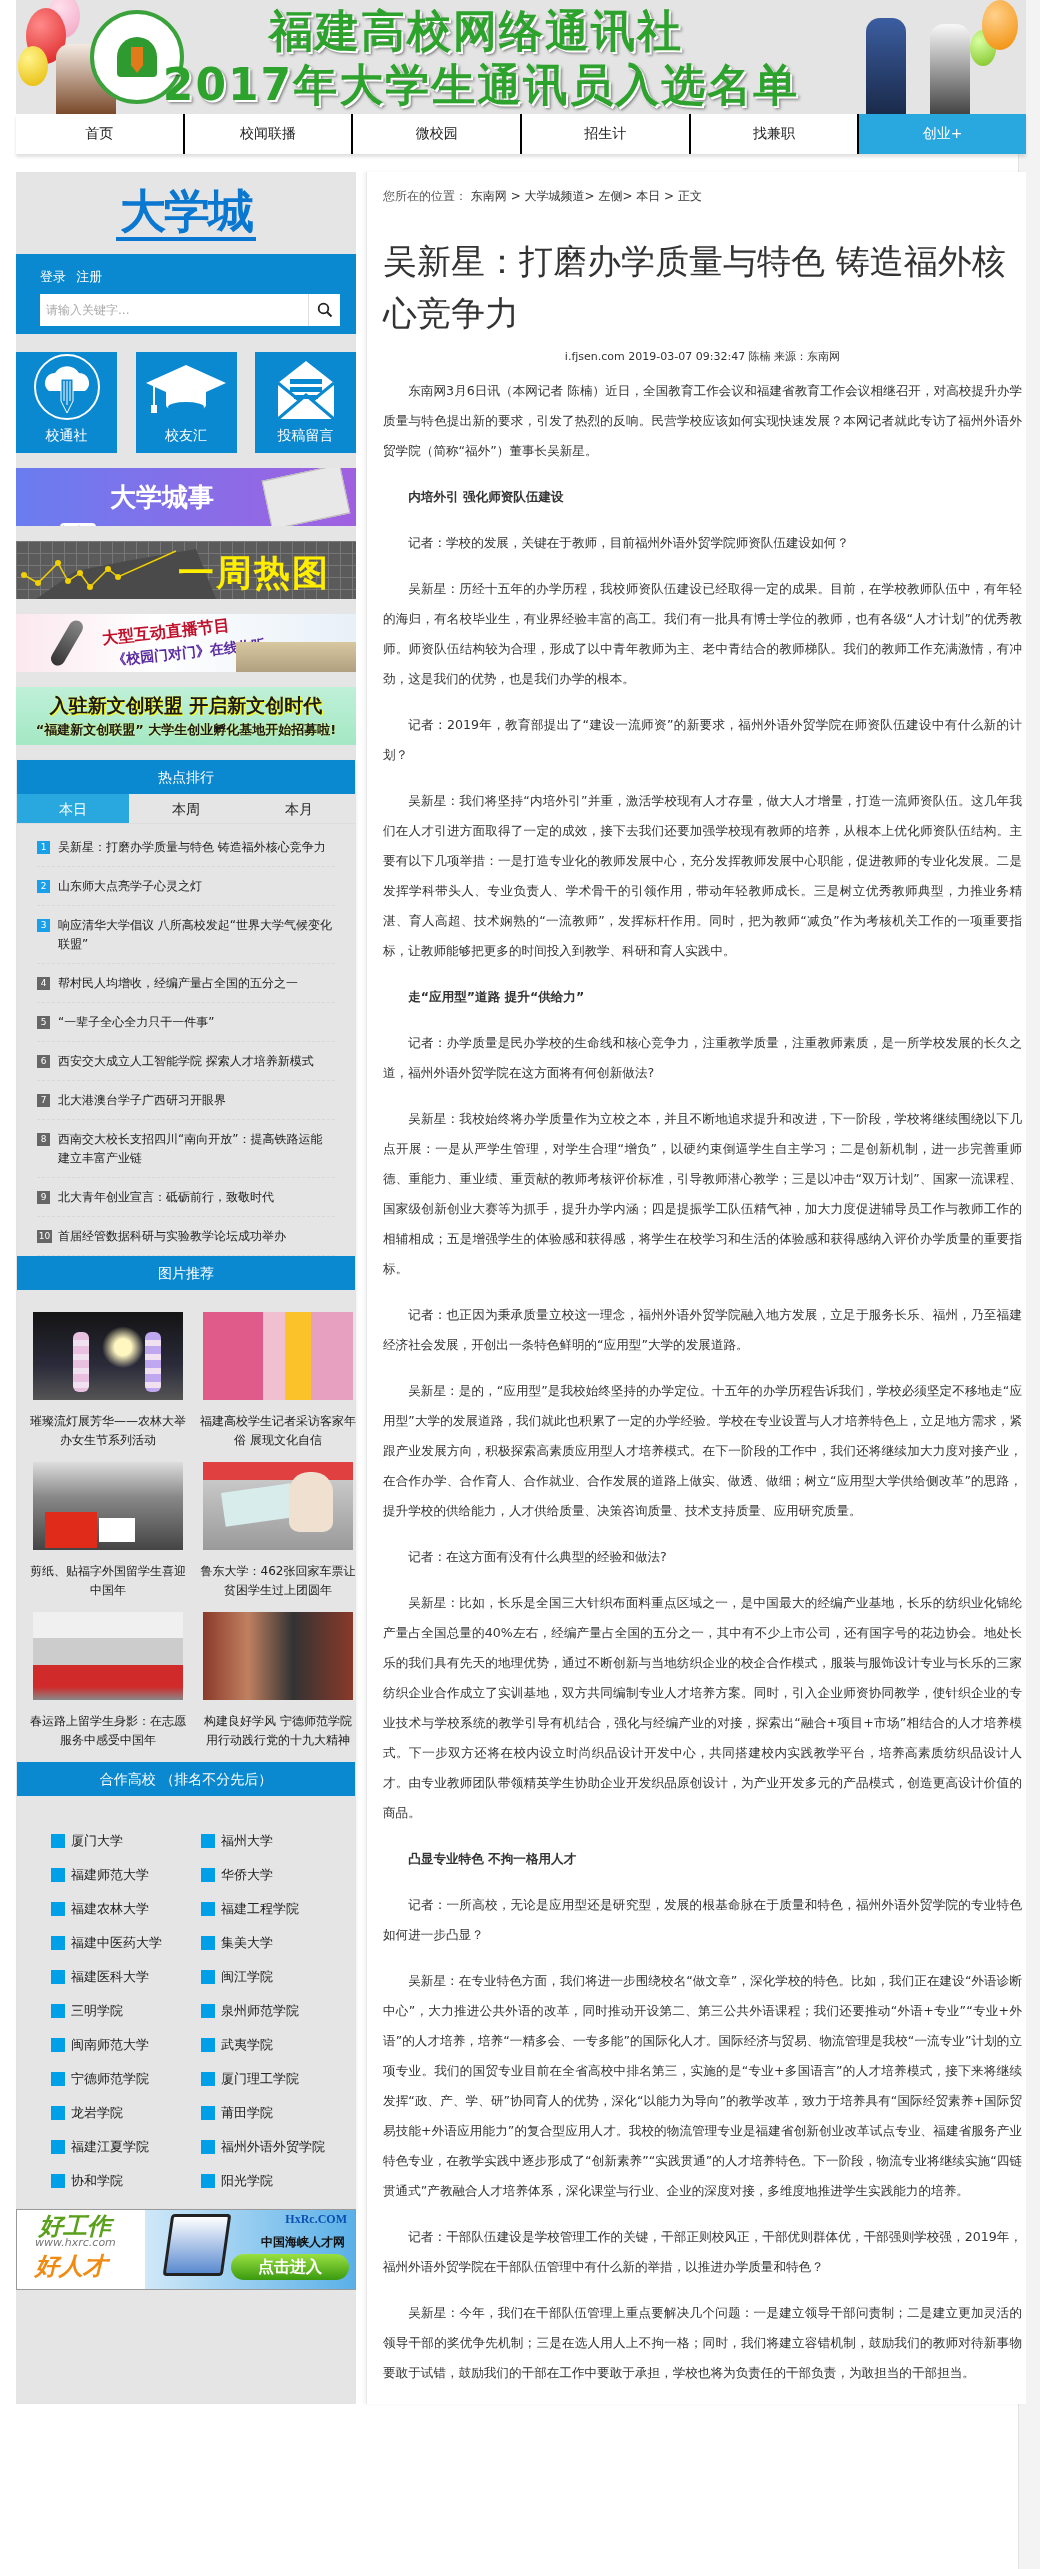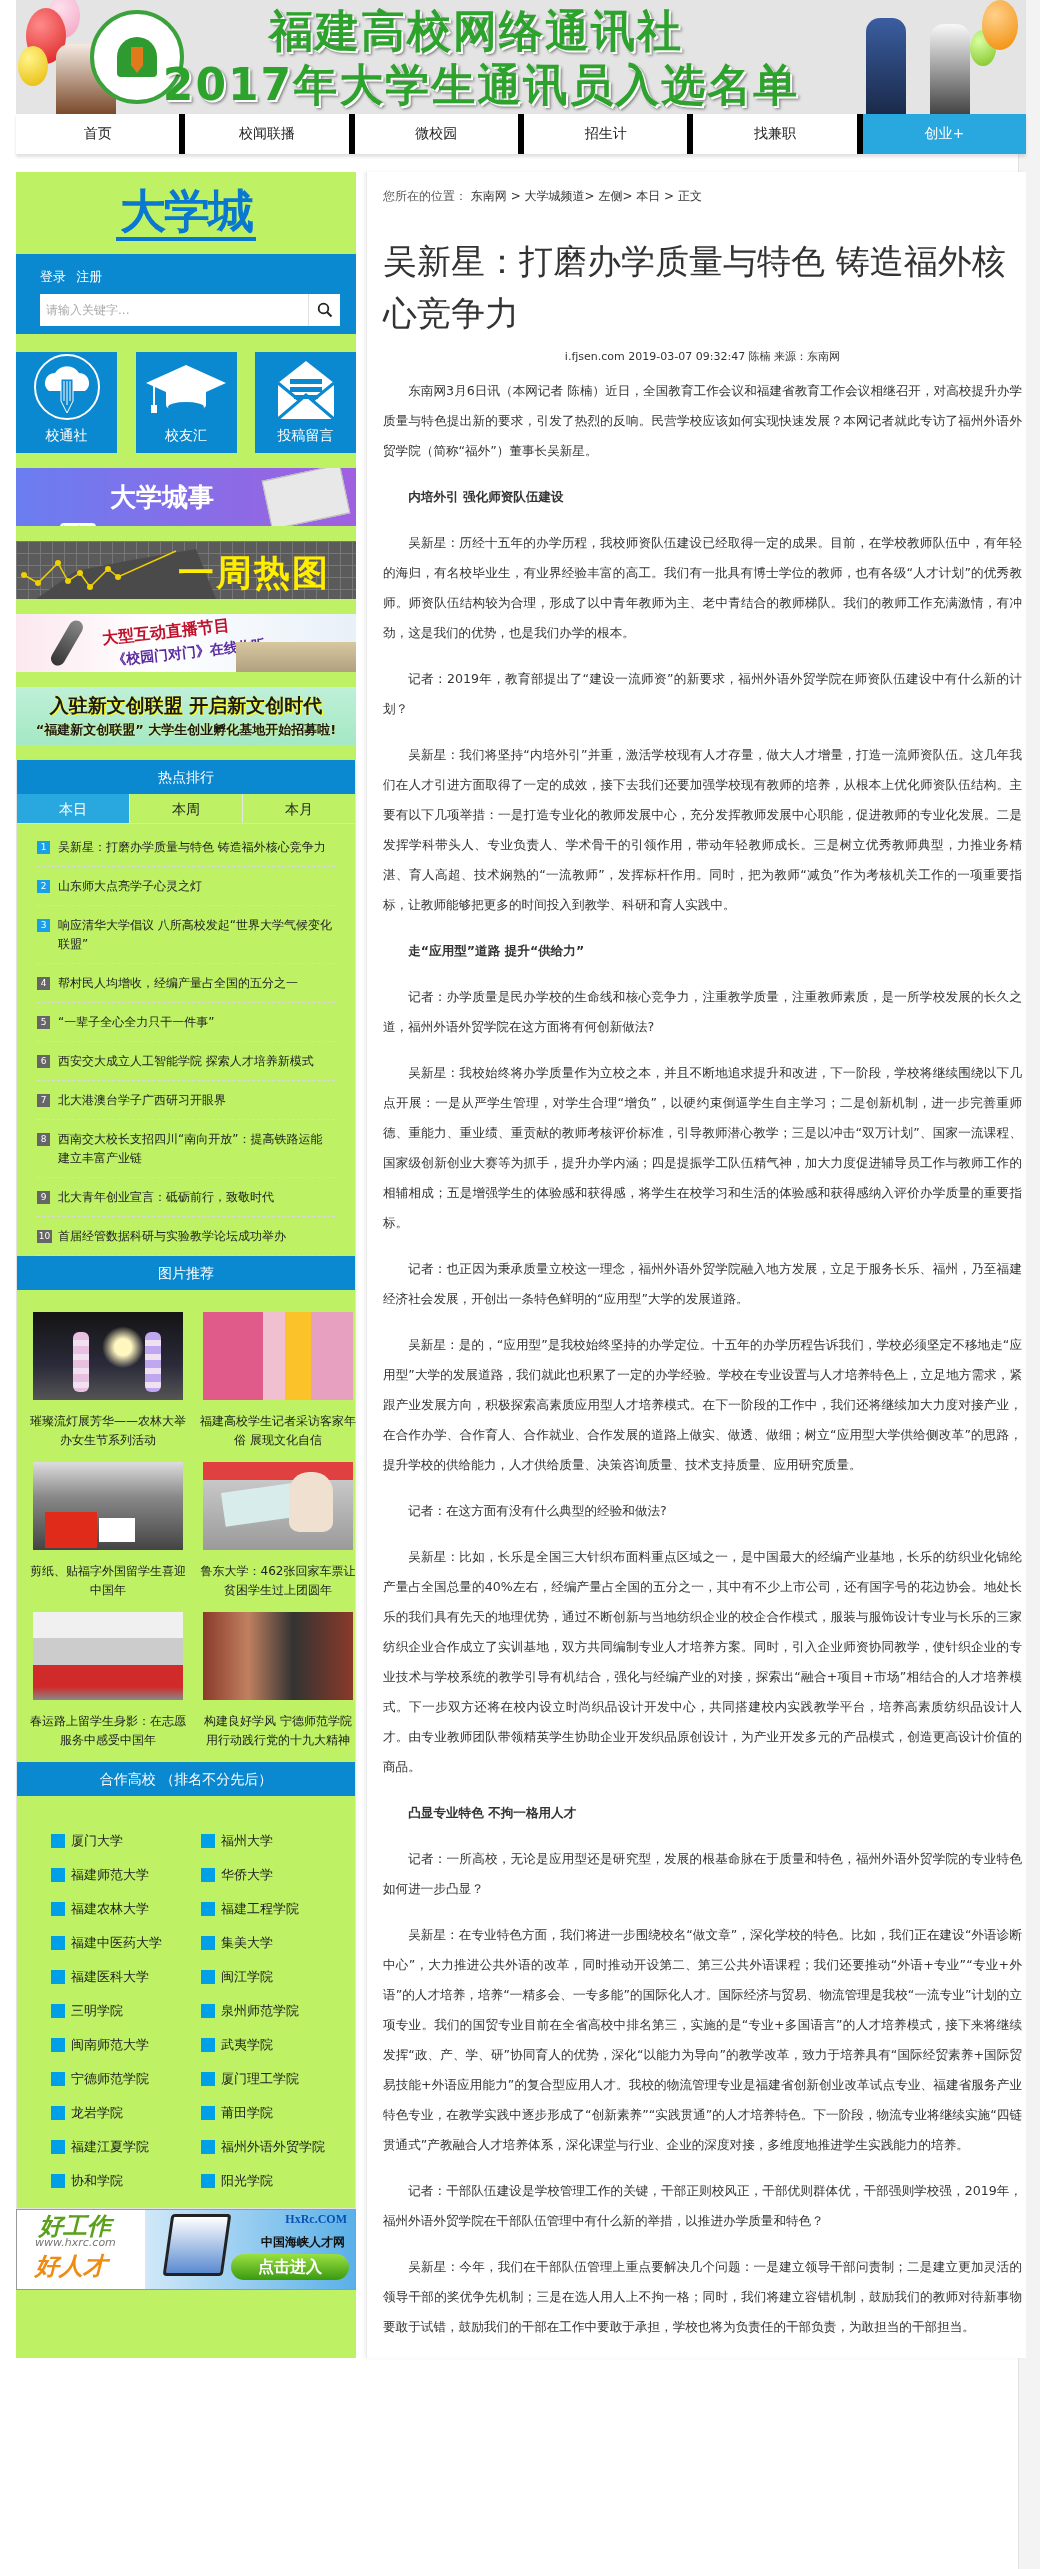--- a/index.html
+++ b/index.html
@@ -22,26 +22,26 @@
   .banner .p3 { right: 56px; width: 40px; height: 90px; background: linear-gradient(#f8f8f8, #444); }
   .banner .logo-circle { position: absolute; left: 74px; top: 10px; width: 94px; height: 94px; border-radius: 50%; border: 4px solid #3aa23a; background: #fff; display: flex; align-items: center; justify-content: center; }
   .banner .logo-circle .inner { width: 40px; height: 40px; background: #2f9a2f; border-radius: 50% 50% 10% 10%; position: relative; }
   .banner .logo-circle .inner::after { content: ""; position: absolute; left: 14px; top: 10px; width: 12px; height: 26px; background: #e07a1a; clip-path: polygon(0 0, 100% 0, 100% 70%, 50% 100%, 0 70%); }
   .banner .title1, .banner .title2 { position: absolute; left: 0; right: 0; text-align: center; font-family: "DejaVu Sans", sans-serif; font-weight: bold; color: #2da22d; text-shadow: 2px 2px 0 #fff, 3px 3px 3px rgba(0,0,0,0.5); letter-spacing: 2px; }
   .banner .title1 { top: 2px; font-size: 44px; left: 150px; right: 240px; }
   .banner .title2 { top: 56px; font-size: 44px; left: 110px; right: 190px; }
 
   
   .nav { display: flex; height: 40px; background: #fff; box-shadow: 0 3px 3px rgba(0,0,0,0.12); }
-  .nav a { flex: 1; display: flex; align-items: center; justify-content: center; font-size: 14px; color: #222; text-decoration: none; border-right: 6px solid #000000; }
+  .nav a { flex: 1; display: flex; align-items: center; justify-content: center; font-size: 14px; color: #222; text-decoration: none; border-right: 2px solid #000000; }
   .nav a.active { background: #29a8e0; color: #fff; border-right: none; }
 
   .content { display: flex; margin-top: 18px; }
   
-  .sidebar { width: 340px; flex: none; background: #bef264; }
+  .sidebar { width: 340px; flex: none; background: #e5e5e5; }
   .logo-big { height: 82px; display: flex; align-items: center; justify-content: center; }
   .logo-big span { font-size: 46px; font-weight: bold; color: #0a78d0; letter-spacing: -2px; border-bottom: 4px solid #0a78d0; line-height: 52px; padding: 0 4px; }
   .login-box { background: #0a88d0; height: 80px; margin-top: 0; padding: 14px 16px 0 24px; }
   .login-links { color: #fff; font-size: 13px; }
   .login-links a { color: #fff; text-decoration: none; margin-right: 6px; }
   .search-row { display: flex; margin-top: 8px; height: 32px; background: #fff; }
   .search-row input { flex: 1; border: none; outline: none; padding: 0 6px; font-size: 12px; color: #999; font-family: "DejaVu Sans", sans-serif; background: #fff; }
   .search-row input::placeholder { color: #aaa; }
   .search-row .sbtn { width: 32px; border-left: 1px solid #e0e0e0; display: flex; align-items: center; justify-content: center; cursor: pointer; }
   .quick { display: flex; justify-content: space-between; margin-top: 18px; }
@@ -433,20 +433,21 @@
         <a href="#">左侧</a>&gt;
         <a href="#">本日</a> &gt;
         <span>正文</span>
       </div>
       <h1 class="title">吴新星：打磨办学质量与特色 铸造福外核心竞争力</h1>
       <div class="meta">i.fjsen.com 2019-03-07 09:32:47  陈楠 来源：东南网</div>
 
       <div class="article">
         <p>东南网3月6日讯（本网记者  陈楠）近日，全国教育工作会议和福建省教育工作会议相继召开，对高校提升办学质量与特色提出新的要求，引发了热烈的反响。民营学校应该如何实现快速发展？本网记者就此专访了福州外语外贸学院（简称“福外”）董事长吴新星。</p>
         <p class="sub">内培外引 强化师资队伍建设</p>
+        <p>记者：学校的发展，关键在于教师，目前福州外语外贸学院师资队伍建设如何？</p>
         <p>吴新星：历经十五年的办学历程，我校师资队伍建设已经取得一定的成果。目前，在学校教师队伍中，有年轻的海归，有名校毕业生，有业界经验丰富的高工。我们有一批具有博士学位的教师，也有各级“人才计划”的优秀教师。师资队伍结构较为合理，形成了以中青年教师为主、老中青结合的教师梯队。我们的教师工作充满激情，有冲劲，这是我们的优势，也是我们办学的根本。</p>
         <p>记者：2019年，教育部提出了“建设一流师资”的新要求，福州外语外贸学院在师资队伍建设中有什么新的计划？</p>
         <p>吴新星：我们将坚持“内培外引”并重，激活学校现有人才存量，做大人才增量，打造一流师资队伍。这几年我们在人才引进方面取得了一定的成效，接下去我们还要加强学校现有教师的培养，从根本上优化师资队伍结构。主要有以下几项举措：一是打造专业化的教师发展中心，充分发挥教师发展中心职能，促进教师的专业化发展。二是发挥学科带头人、专业负责人、学术骨干的引领作用，带动年轻教师成长。三是树立优秀教师典型，力推业务精湛、育人高超、技术娴熟的“一流教师”，发挥标杆作用。同时，把为教师“减负”作为考核机关工作的一项重要指标，让教师能够把更多的时间投入到教学、科研和育人实践中。</p>
         <p class="sub">走“应用型”道路 提升“供给力”</p>
         <p>记者：办学质量是民办学校的生命线和核心竞争力，注重教学质量，注重教师素质，是一所学校发展的长久之道，福州外语外贸学院在这方面将有何创新做法?</p>
         <p>吴新星：我校始终将办学质量作为立校之本，并且不断地追求提升和改进，下一阶段，学校将继续围绕以下几点开展：一是从严学生管理，对学生合理“增负”，以硬约束倒逼学生自主学习；二是创新机制，进一步完善重师德、重能力、重业绩、重贡献的教师考核评价标准，引导教师潜心教学；三是以冲击“双万计划”、国家一流课程、国家级创新创业大赛等为抓手，提升办学内涵；四是提振学工队伍精气神，加大力度促进辅导员工作与教师工作的相辅相成；五是增强学生的体验感和获得感，将学生在校学习和生活的体验感和获得感纳入评价办学质量的重要指标。</p>
         <p>记者：也正因为秉承质量立校这一理念，福州外语外贸学院融入地方发展，立足于服务长乐、福州，乃至福建经济社会发展，开创出一条特色鲜明的“应用型”大学的发展道路。</p>
         <p>吴新星：是的，“应用型”是我校始终坚持的办学定位。十五年的办学历程告诉我们，学校必须坚定不移地走“应用型”大学的发展道路，我们就此也积累了一定的办学经验。学校在专业设置与人才培养特色上，立足地方需求，紧跟产业发展方向，积极探索高素质应用型人才培养模式。在下一阶段的工作中，我们还将继续加大力度对接产业，在合作办学、合作育人、合作就业、合作发展的道路上做实、做透、做细；树立“应用型大学供给侧改革”的思路，提升学校的供给能力，人才供给质量、决策咨询质量、技术支持质量、应用研究质量。</p>
         <p>记者：在这方面有没有什么典型的经验和做法?</p>
         <p>吴新星：比如，长乐是全国三大针织布面料重点区域之一，是中国最大的经编产业基地，长乐的纺织业化锦纶产量占全国总量的40%左右，经编产量占全国的五分之一，其中有不少上市公司，还有国字号的花边协会。地处长乐的我们具有先天的地理优势，通过不断创新与当地纺织企业的校企合作模式，服装与服饰设计专业与长乐的三家纺织企业合作成立了实训基地，双方共同编制专业人才培养方案。同时，引入企业师资协同教学，使针织企业的专业技术与学校系统的教学引导有机结合，强化与经编产业的对接，探索出“融合+项目+市场”相结合的人才培养模式。下一步双方还将在校内设立时尚织品设计开发中心，共同搭建校内实践教学平台，培养高素质纺织品设计人才。由专业教师团队带领精英学生协助企业开发织品原创设计，为产业开发多元的产品模式，创造更高设计价值的商品。</p>

